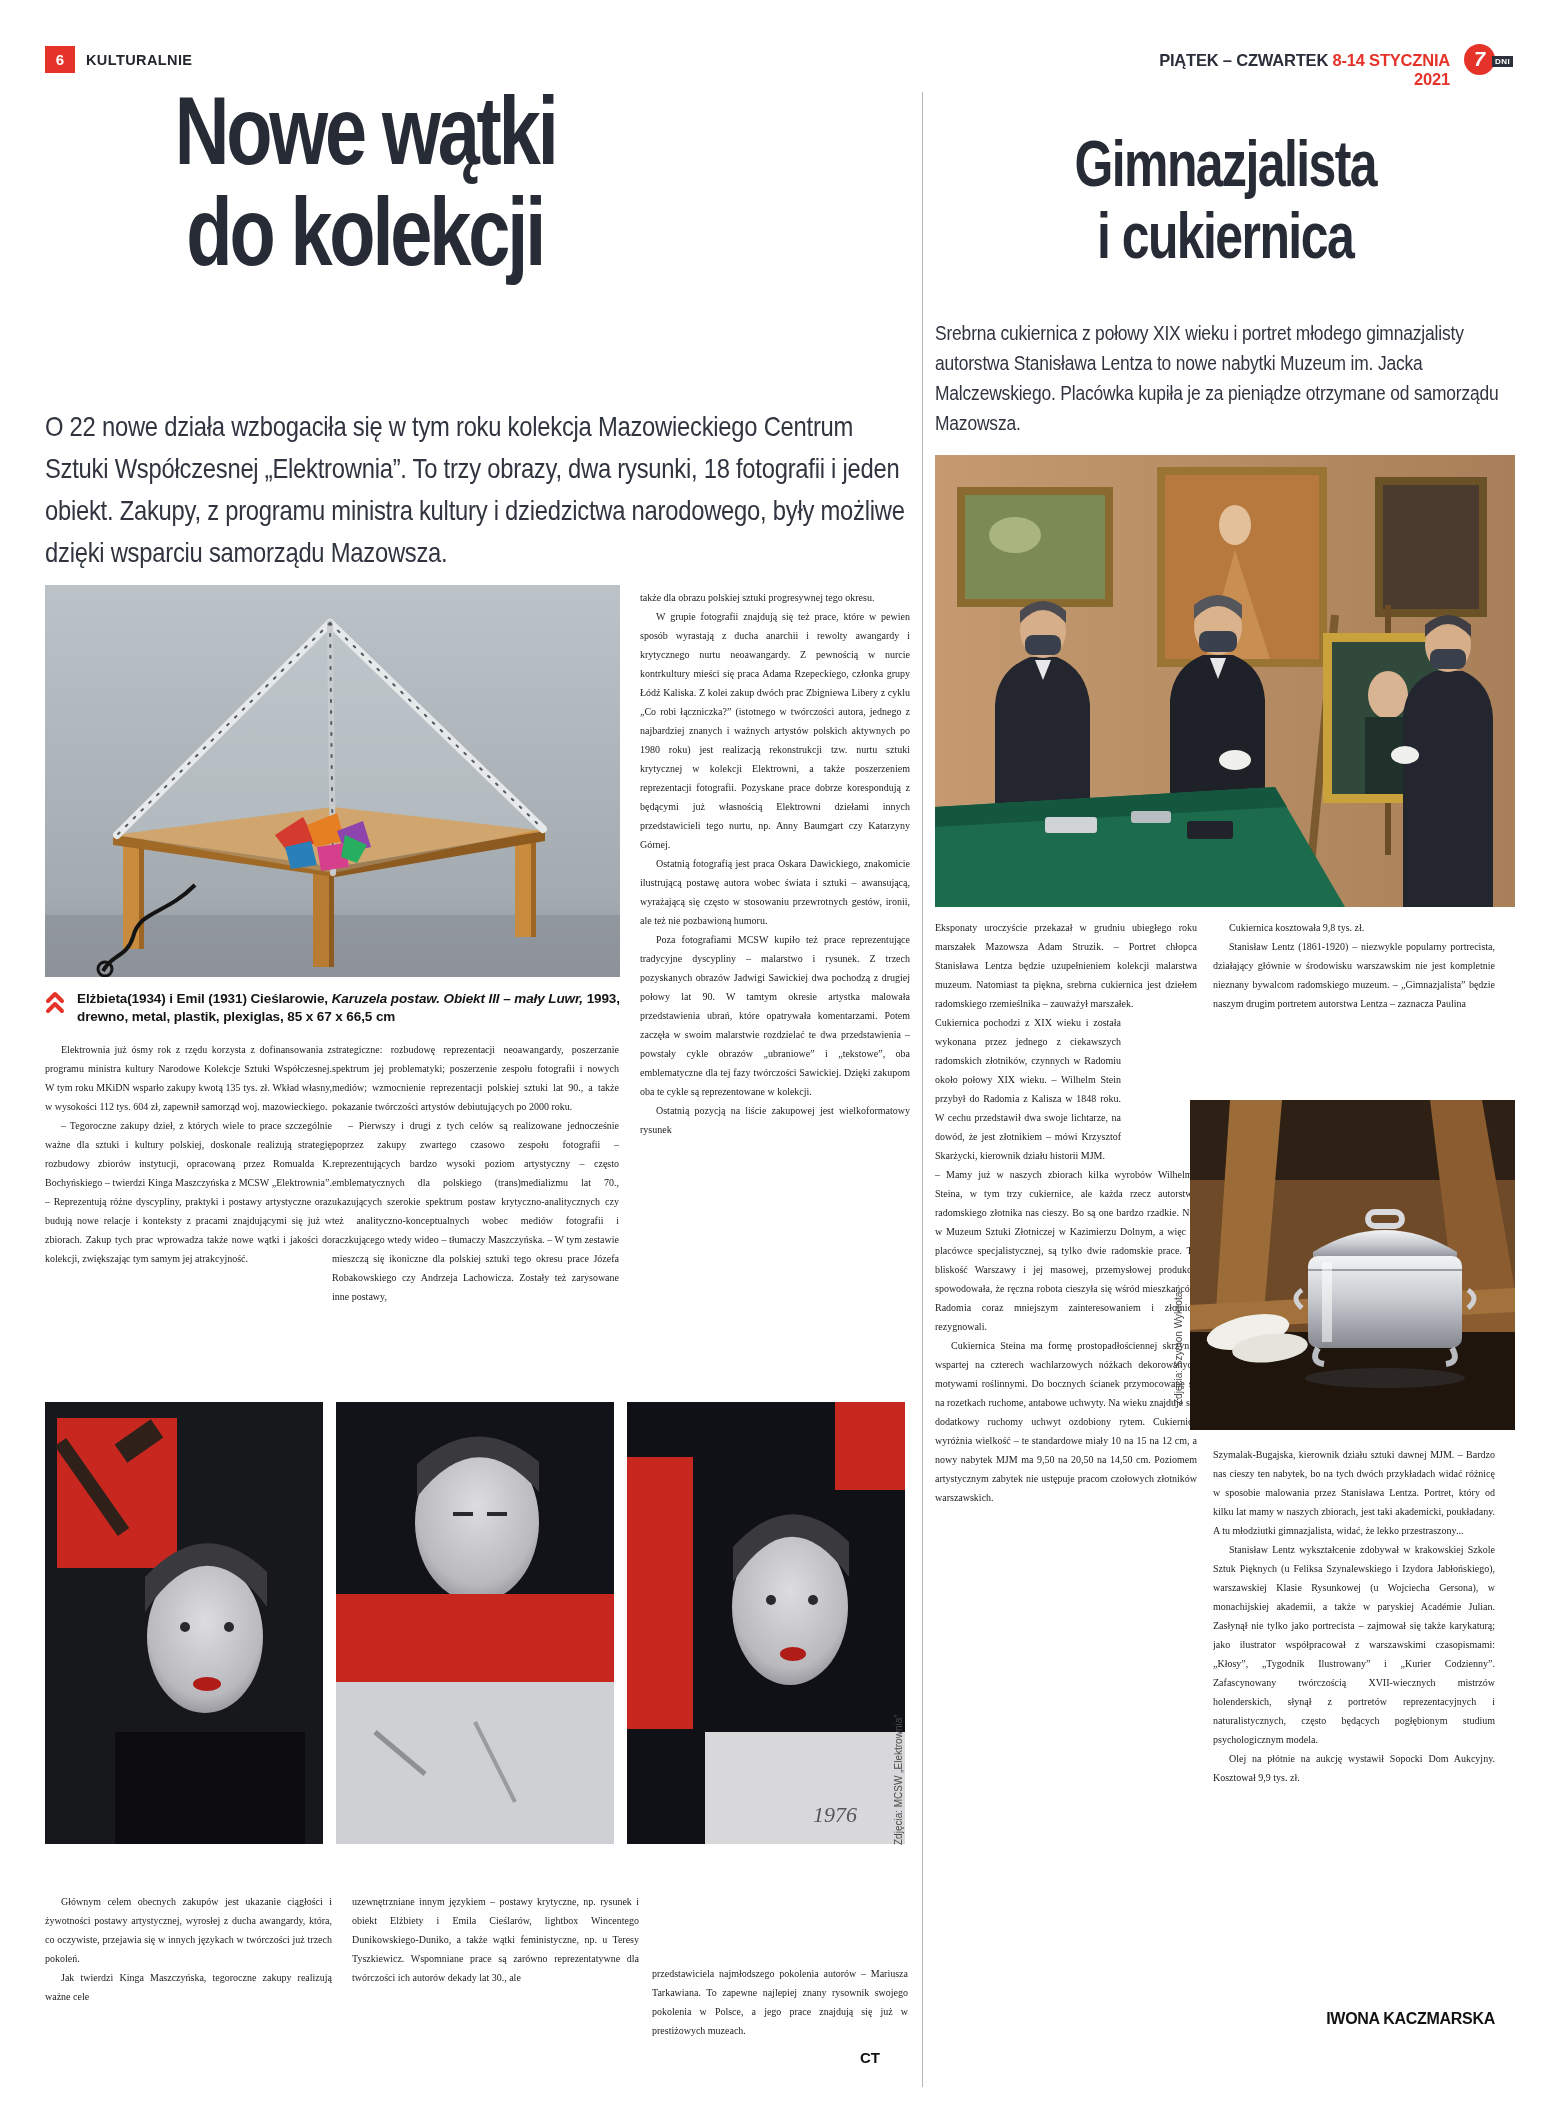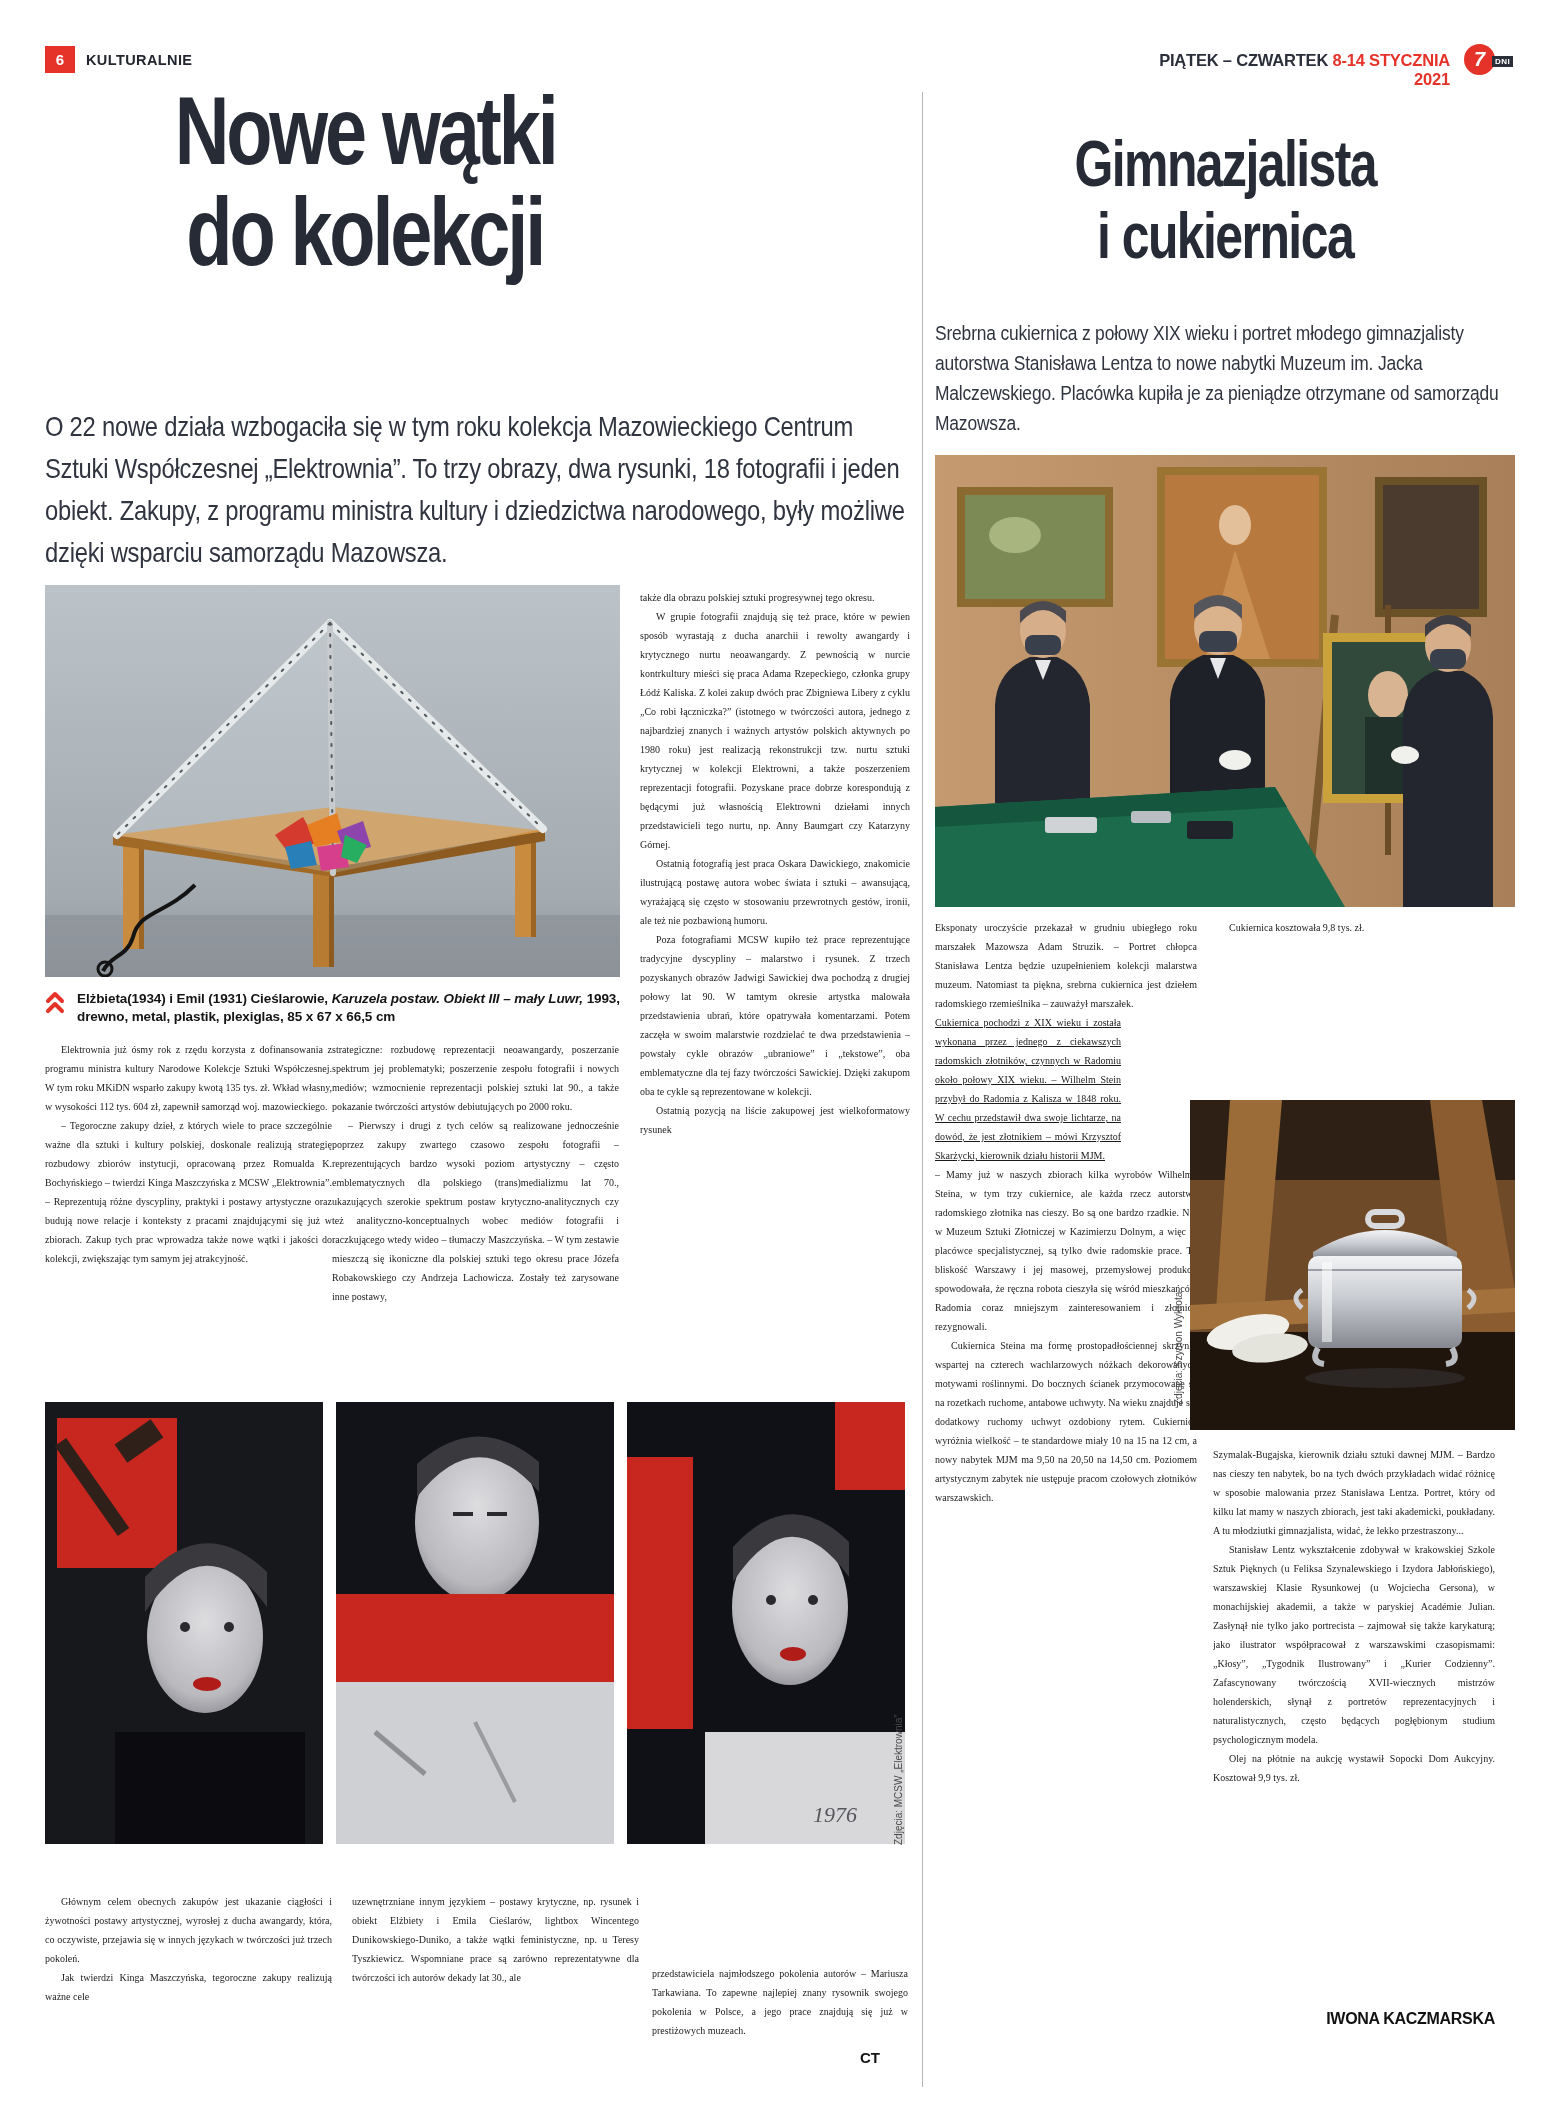--- a/index.html
+++ b/index.html
@@ -28,21 +28,21 @@
   .hl-left{left:45px;top:80px;width:640px;font-size:97px;line-height:101px;}
   .hl-right{left:935px;top:128px;width:580px;font-size:64px;line-height:72px;}
   .hl-right .hl{letter-spacing:-2px;}
   .intro{font-family:"Liberation Sans",sans-serif;color:#30343f;transform-origin:0 0;text-align:left;}
   .intro-left{left:45px;top:406px;width:1020px;transform:scaleX(.85);font-size:28px;line-height:42px;letter-spacing:-.3px;}
   .intro-right{left:935px;top:318px;width:682px;transform:scaleX(.85);font-size:20.5px;line-height:30px;letter-spacing:-.2px;}
   
   .bodycol{font-size:10px;line-height:19px;text-align:justify;overflow:hidden;}
   .bodycol p{margin:0;text-indent:16px;}
   .bodycol p.noind{text-indent:0;}
-  .narrowflow{width:186px;text-decoration:underline;}
+  .narrowflow{width:186px;}
   
   .caption{font-family:"Liberation Sans",sans-serif;font-weight:bold;font-size:13.5px;
            line-height:18px;color:#141414;letter-spacing:-.1px;}
   .caption .cap-text{display:block;margin-left:32px;}
   .cap-chevron{position:absolute;left:0;top:1px;}
   .photocredit{font-family:"Liberation Sans",sans-serif;font-size:10px;color:#4a4a4a;
                writing-mode:vertical-rl;transform:rotate(180deg);white-space:nowrap;}
   .sig{font-family:"Liberation Sans",sans-serif;font-weight:bold;font-size:15px;color:#111;}
   .author{left:1213px;top:2010px;width:282px;text-align:right;font-family:"Liberation Sans",sans-serif;
           font-weight:bold;font-size:16px;letter-spacing:-.3px;color:#111;}
@@ -270,20 +270,21 @@
   </svg>
 
   <div class="abs bodycol" style="left:935px;top:918px;width:262px;">
     <p class="noind">Eksponaty uroczyście przekazał w grudniu ubiegłego roku marszałek Mazowsza Adam Struzik. – Portret chłopca Stanisława Lentza będzie uzupełnieniem kolekcji malarstwa muzeum. Natomiast ta piękna, srebrna cukiernica jest dziełem radomskiego rzemieślnika – zauważył marszałek.</p>
     <p class="noind narrowflow">Cukiernica pochodzi z XIX wieku i została wykonana przez jednego z ciekawszych radomskich złotników, czynnych w Radomiu około połowy XIX wieku. – Wilhelm Stein przybył do Radomia z Kalisza w 1848 roku. W cechu przedstawił dwa swoje lichtarze, na dowód, że jest złotnikiem – mówi Krzysztof Skarżycki, kierownik działu historii MJM.</p>
     <p class="noind">– Mamy już w naszych zbiorach kilka wyrobów Wilhelma Steina, w tym trzy cukiernice, ale każda rzecz autorstwa radomskiego złotnika nas cieszy. Bo są one bardzo rzadkie. Np. w Muzeum Sztuki Złotniczej w Kazimierzu Dolnym, a więc w placówce specjalistycznej, są tylko dwie radomskie prace. To bliskość Warszawy i jej masowej, przemysłowej produkcji spowodowała, że ręczna robota cieszyła się wśród mieszkańców Radomia coraz mniejszym zainteresowaniem i złotnicy rezygnowali.</p>
     <p>Cukiernica Steina ma formę prostopadłościennej skrzynki wspartej na czterech wachlarzowych nóżkach dekorowanych motywami roślinnymi. Do bocznych ścianek przymocowane są na rozetkach ruchome, antabowe uchwyty. Na wieku znajduje się dodatkowy ruchomy uchwyt ozdobiony rytem. Cukiernicę wyróżnia wielkość – te standardowe miały 10 na 15 na 12 cm, a nowy nabytek MJM ma 9,50 na 20,50 na 14,50 cm. Poziomem artystycznym zabytek nie ustępuje pracom czołowych złotników warszawskich.</p>
   </div>
   <div class="abs bodycol" style="left:1213px;top:918px;width:282px;height:174px;">
     <p>Cukiernica kosztowała 9,8 tys. zł.</p>
+    <p>Stanisław Lentz (1861-1920) – niezwykle popularny portrecista, działający głównie w środowisku warszawskim nie jest kompletnie nieznany bywalcom radomskiego muzeum. – „Gimnazjalista” będzie naszym drugim portretem autorstwa Lentza – zaznacza Paulina</p>
   </div>
 
   <svg class="abs photo" style="left:1190px;top:1100px;" width="325" height="330" viewBox="0 0 325 330">
     <defs>
       <linearGradient id="silverG" x1="0" y1="0" x2="0" y2="1">
         <stop offset="0" stop-color="#f2f3f5"></stop>
           <stop offset=".45" stop-color="#c9ccd1"></stop>
         <stop offset="1" stop-color="#85888f"></stop>
       </linearGradient>
     </defs>

